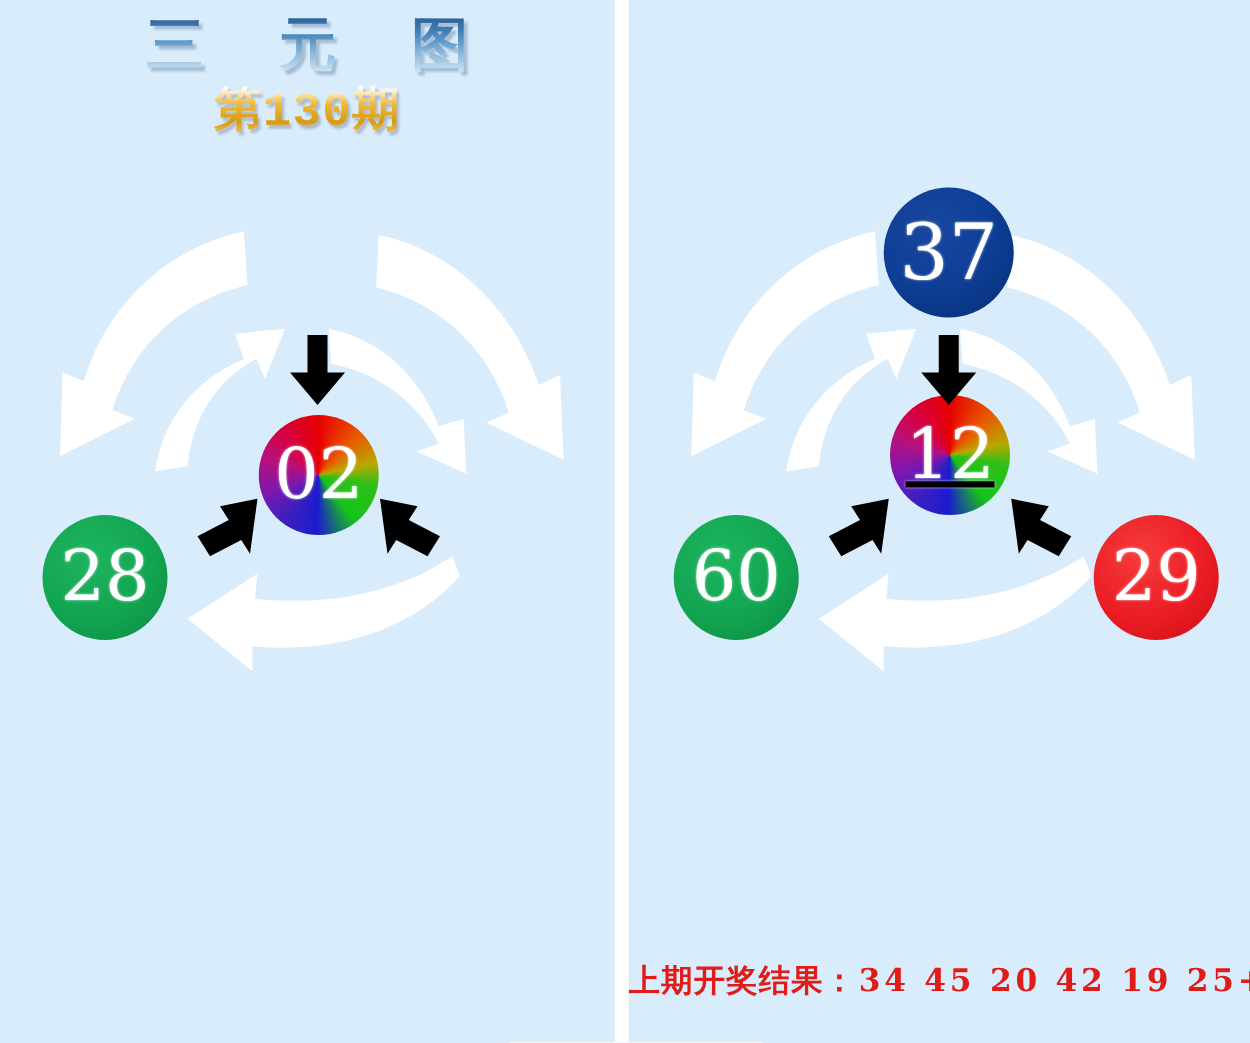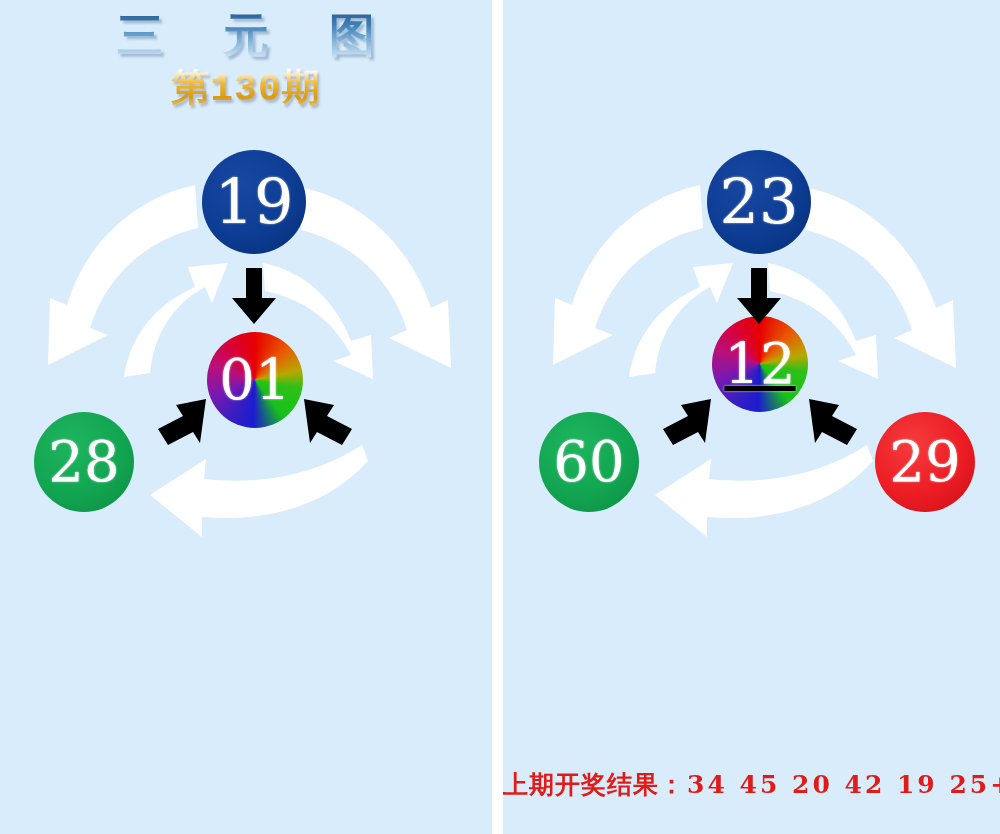--- a/index.html
+++ b/index.html
@@ -199,31 +199,28 @@
         <path fill="#000000" d="M54 4 L24 10 L31 21 L6 34 L16 50 L41 37 L48 48 Z"></path>
       </svg>
     </div>
 
     <div class="black-arrow" style="left:302px; top:395px;">
       <svg width="56" height="54" viewBox="0 0 56 54">
         <path fill="#000000" d="M2 4 L32 10 L25 21 L50 34 L40 50 L15 37 L8 48 Z"></path>
       </svg>
     </div>
 
-    <div class="ball ball-top ball-blue" style="left:202px; top:150px;">
-      <span class="num">19</span>
-    </div>
 
     <div class="ball ball-side ball-green" style="left:34px; top:412px;">
       <span class="num">28</span>
     </div>
 
 
     <div class="ball ball-center ball-rainbow" style="left:207px; top:332px;">
-      <span class="num">01</span>
+      <span class="num">02</span>
     </div>
   </div>
 
   <div id="divider"></div>
 
   <div class="panel" id="panel-right">
 
     <div class="white-arc" style="left:22px; top:160px;">
       <svg width="190" height="230" viewBox="0 0 190 230">
         <path fill="#ffffff" d="M175 25 C115 38 66 82 47 145 L30 138 L28 205 L88 175 L70 168 C86 116 126 80 178 68 Z"></path>
@@ -266,21 +263,21 @@
       </svg>
     </div>
 
     <div class="black-arrow" style="left:304px; top:395px;">
       <svg width="56" height="54" viewBox="0 0 56 54">
         <path fill="#000000" d="M2 4 L32 10 L25 21 L50 34 L40 50 L15 37 L8 48 Z"></path>
       </svg>
     </div>
 
     <div class="ball ball-top ball-blue" style="left:204px; top:150px;">
-      <span class="num">23</span>
+      <span class="num">37</span>
     </div>
 
     <div class="ball ball-side ball-green" style="left:36px; top:412px;">
       <span class="num">60</span>
     </div>
 
     <div class="ball ball-side ball-red" style="left:372px; top:412px;">
       <span class="num">29</span>
     </div>
 

